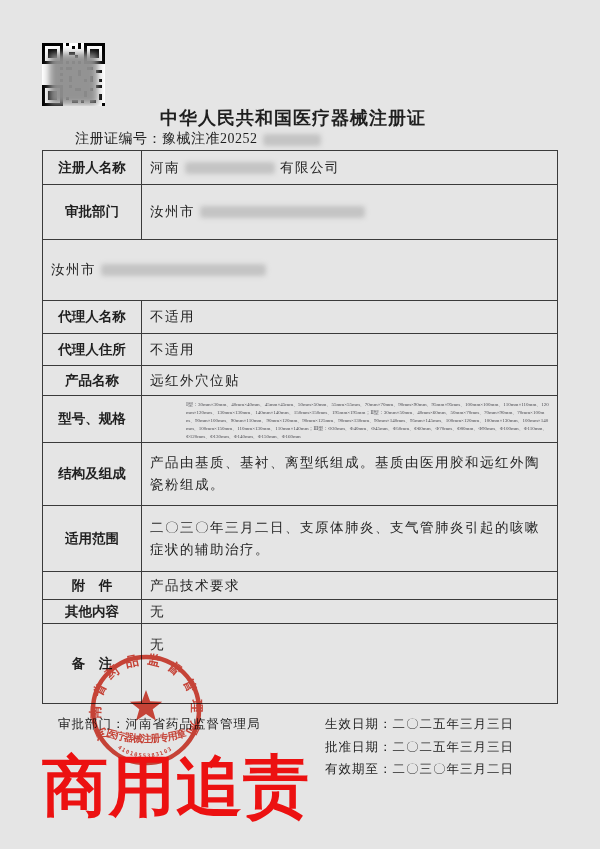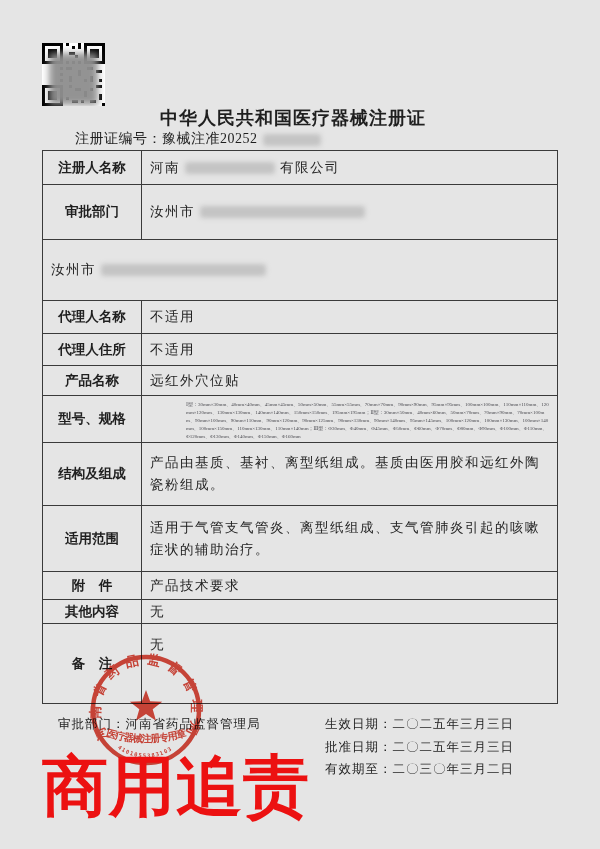--- a/index.html
+++ b/index.html
@@ -165,21 +165,21 @@
       <div class="tvalue">Ⅰ型：30mm×30mm、40mm×40mm、45mm×45mm、50mm×50mm、55mm×55mm、70mm×70mm、90mm×90mm、95mm×95mm、100mm×100mm、110mm×110mm、120mm×120mm、130mm×130mm、140mm×140mm、150mm×150mm、195mm×195mm；Ⅱ型：30mm×50mm、40mm×60mm、50mm×70mm、70mm×90mm、70mm×100mm、90mm×100mm、90mm×110mm、90mm×120mm、90mm×125mm、90mm×130mm、90mm×140mm、95mm×145mm、100mm×120mm、100mm×130mm、100mm×140mm、100mm×150mm、110mm×130mm、110mm×140mm；Ⅲ型：Φ30mm、Φ40mm、Φ45mm、Φ50mm、Φ60mm、Φ70mm、Φ80mm、Φ90mm、Φ100mm、Φ110mm、Φ120mm、Φ130mm、Φ140mm、Φ150mm、Φ160mm</div>
     </div>
 
     <div class="trow r8">
       <div class="tlabel">结构及组成</div>
       <div class="tvalue">产品由基质、基衬、离型纸组成。基质由医用胶和远红外陶瓷粉组成。</div>
     </div>
 
     <div class="trow r9">
       <div class="tlabel">适用范围</div>
-      <div class="tvalue">适用于气管支气管炎、离型纸组成、支气管肺炎引起的咳嗽症状的辅助治疗。</div>
+      <div class="tvalue">二〇三〇年三月二日、支原体肺炎、支气管肺炎引起的咳嗽症状的辅助治疗。</div>
     </div>
 
     <div class="trow r10">
       <div class="tlabel">附　件</div>
       <div class="tvalue">产品技术要求</div>
     </div>
 
     <div class="trow r11">
       <div class="tlabel">其他内容</div>
       <div class="tvalue">无</div>

